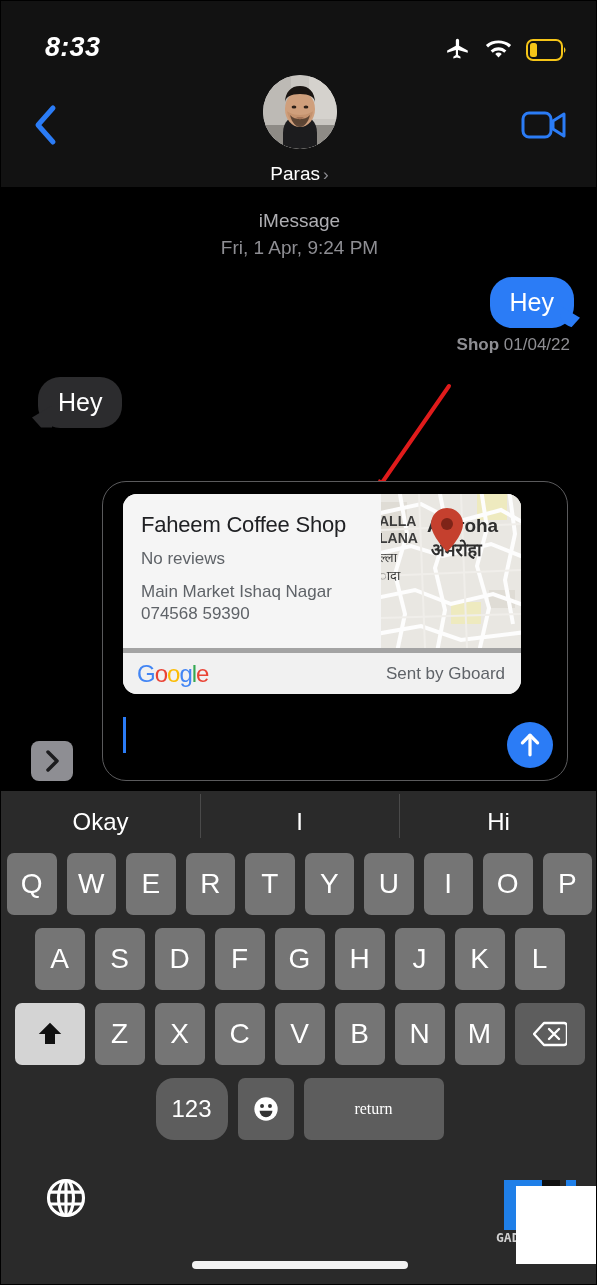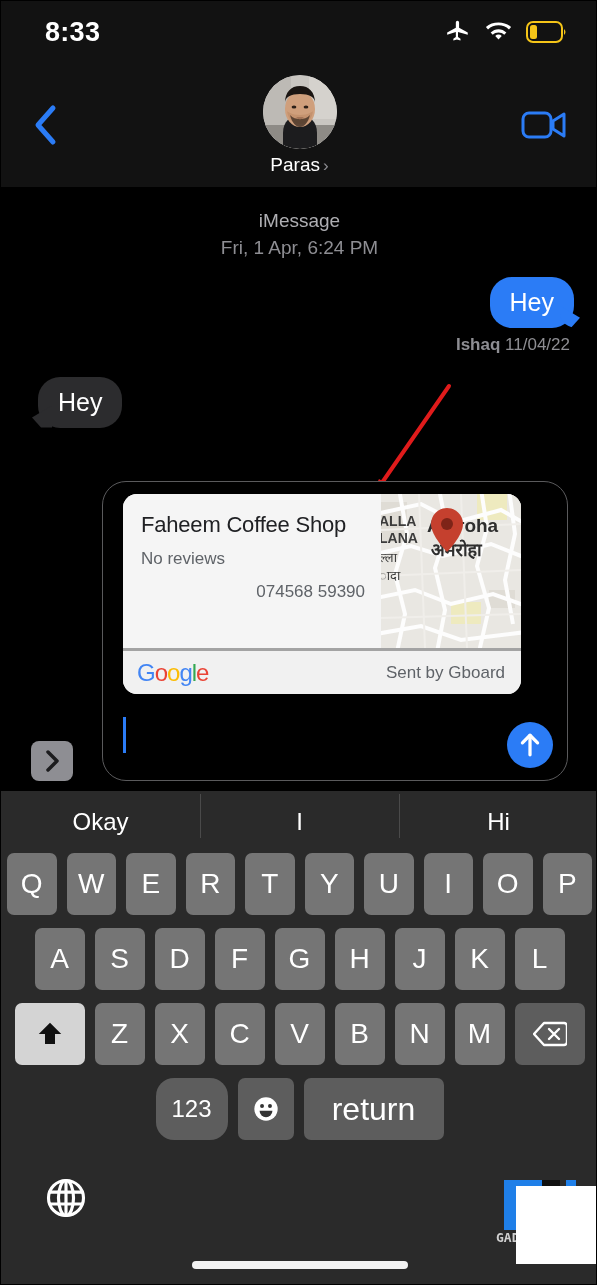--- a/index.html
+++ b/index.html
@@ -8,38 +8,39 @@
     width:597px; height:1285px; position:relative; overflow:hidden;
     font-family:"Liberation Sans", sans-serif;
     color:#fff;
     border:1px solid #000;
   }
 
   
   #status-bar {
     position:absolute; top:0; left:0; width:597px; height:62px;
     background:#121212;
-    display:flex; align-items:center; justify-content:space-between;
+    display:flex; align-items:flex-end; justify-content:space-between;
     padding:0 30px 0 44px;
+    font-style:italic;
   }
   #status-time { font-size:27px; font-weight:600; letter-spacing:.3px; }
   #status-icons { display:flex; align-items:center; gap:14px; }
   .si { display:block; }
 
   
   #chat-header {
     position:absolute; top:62px; left:0; width:597px; height:124px;
     background:#121212;
     display:flex; align-items:center; justify-content:space-between;
     padding:0 26px 0 24px;
   }
   #back-button { width:42px; display:flex; align-items:center; justify-content:center; }
   #contact-block {
     position:absolute; left:50%; transform:translateX(-50%); top:12px;
-    display:flex; flex-direction:column; align-items:center; gap:5px;
+    display:flex; flex-direction:column; align-items:center; gap:14px;
   }
   #avatar {
     width:74px; height:74px; border-radius:50%; overflow:hidden;
     background:#9a9a9a; position:relative;
   }
   #contact-name-row { display:flex; align-items:center; gap:3px; }
   #contact-name { font-size:19px; color:#fff; }
   #contact-chevron { font-size:17px; color:#8e8e93; line-height:1; }
   #facetime-button { width:56px; display:flex; align-items:center; justify-content:center; }
 
@@ -109,28 +110,28 @@
     display:flex; flex-direction:column;
   }
   #card-body { display:flex; flex:1; min-height:0; }
   #card-info { flex:1; padding:18px 16px 6px 18px; background:#f5f5f5; }
   #place-title {
     font-size:22px; color:#202124; font-weight:400; line-height:1.15;
     margin-bottom:12px; letter-spacing:-.2px;
   }
   #place-reviews { font-size:17px; color:#5f6368; margin-bottom:12px; }
   #place-address { font-size:17px; color:#5f6368; line-height:1.25; }
-  #place-phone { font-size:17px; color:#5f6368; line-height:1.25;text-align:right; }
+  #place-phone { font-size:17px; color:#5f6368; line-height:1.25; }
   #map-thumb {
     width:140px; position:relative; background:#e8e6e1; overflow:hidden;
   }
   #card-footer {
     height:46px; background:#f1f1f1; display:flex; align-items:center;
     justify-content:space-between; padding:0 16px 0 14px;
-    border-top:3px solid #a3a3a3;
+    border-top:5px solid #a3a3a3;
   }
   #google-logo { font-size:24px; font-weight:500; letter-spacing:-1px; font-family:"Liberation Sans", sans-serif; }
   #google-logo .g1{color:#4285f4}.o1{color:#ea4335}.o2{color:#fbbc05}
   #google-logo .g2{color:#4285f4}.l1{color:#34a853}.e1{color:#ea4335}
   #sent-by { font-size:17px; color:#5f6368; }
 
   
   #keyboard {
     position:absolute; top:790px; left:0; width:597px; height:495px;
     background:#2a2a2a;
@@ -148,21 +149,21 @@
   }
   .key-row { display:flex; justify-content:center; gap:10px; padding:0 6px; margin-bottom:13px; }
   .key {
     width:50px; height:62px; border-radius:7px; background:#757575;
     display:flex; align-items:center; justify-content:center;
     font-size:28px; color:#fff; font-weight:400;
   }
   .key.wide { width:70px; background:#5d5d5d; }
   .key.shift-active { background:#d4d4d4; }
   .key.space { flex:1; max-width:285px; background:#8a8a8a; font-size:24px; }
-  .key.return { width:140px; background:#5d5d5d; font-size:32px; }
+  .key.return { width:140px; background:#5d5d5d; font-size:16px;font-family:Liberation Serif, serif; }
   .key.num { width:72px; background:#5d5d5d; font-size:24px;border-radius:18px; }
   .key.emoji { width:56px; background:#5d5d5d; font-size:26px; }
   #bottom-row { display:flex; align-items:center; padding:10px 0 0 44px; height:84px; }
   #home-indicator {
     position:absolute; bottom:17px; left:50%; transform:translateX(-50%);
     width:216px; height:8px; border-radius:4px; background:#f2f2f2;
   }
   
   #watermark { position:absolute; right:0; bottom:36px; width:116px; height:74px; }
   #watermark-cover {
@@ -232,48 +233,49 @@
     <svg width="46" height="32" viewBox="0 0 46 32">
       <rect x="2" y="4" width="28" height="24" rx="6" ry="6" fill="none" stroke="#2b7cf6" stroke-width="3"></rect>
       <path d="M32 12 L43 5 v22 l-11-7 z" fill="none" stroke="#2b7cf6" stroke-width="3" stroke-linejoin="round"></path>
     </svg>
   </div>
 </div>
 
 <div id="messages">
   <div id="imessage-stamp">
     <div class="stamp-label">iMessage</div>
-    <div>Fri, 1 Apr, 6:24 PM</div>
+    <div>Fri, 1 Apr, 9:24 PM</div>
   </div>
 
   <div class="bubble-row outgoing">
     <div class="bubble sent">Hey</div>
   </div>
   <div id="read-receipt">
-    <span>Ishaq</span>
-    <span class="read-date">11/04/22</span>
+    <span>Shop</span>
+    <span class="read-date">01/04/22</span>
   </div>
 
   <div class="bubble-row incoming">
     <div class="bubble received">Hey</div>
   </div>
 </div>
 
 <svg id="annotation-arrow" viewBox="0 0 597 604">
   <line x1="448" y1="199" x2="378" y2="300" stroke="#e01b1b" stroke-width="4" stroke-linecap="round"></line>
   <polygon points="364,320 390,299 378,292" fill="#e01b1b"></polygon>
 </svg>
 
 <div id="compose-box">
 
   <div id="place-card">
     <div id="card-body">
       <div id="card-info">
         <div id="place-title">Faheem Coffee Shop</div>
         <div id="place-reviews">No reviews</div>
+        <div id="place-address">Main Market Ishaq Nagar</div>
         <div id="place-phone">074568 59390</div>
       </div>
 
       <div id="map-thumb">
         <svg width="140" height="154" viewBox="0 0 140 154">
           <rect width="140" height="154" fill="#e9e7e2"></rect>
           <rect x="0" y="8" width="26" height="40" fill="#dfdcd5"></rect>
           <rect x="96" y="0" width="30" height="26" fill="#eeeabf"></rect>
           <rect x="70" y="108" width="30" height="22" fill="#eeeabf"></rect>
           <rect x="108" y="96" width="26" height="18" fill="#dfdcd5"></rect>

